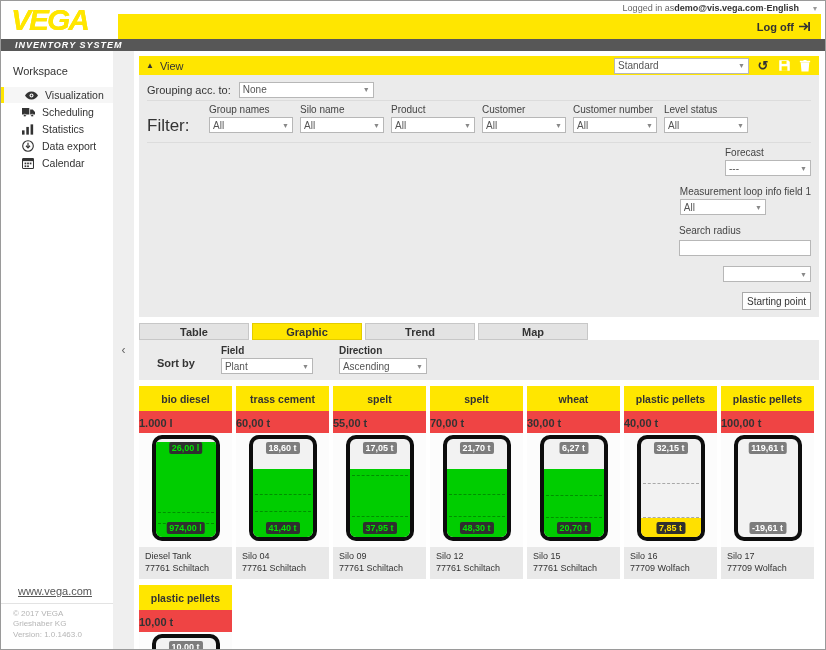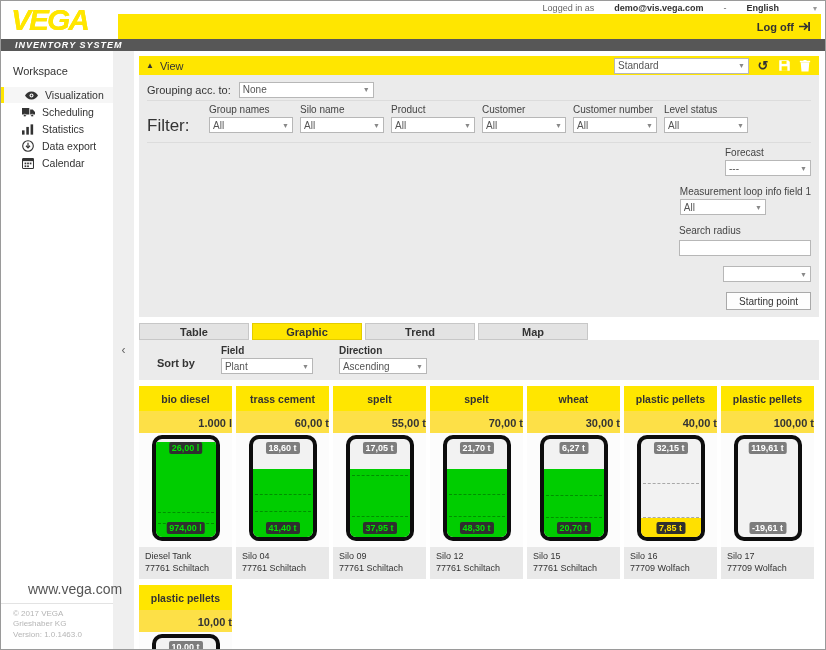--- a/index.html
+++ b/index.html
@@ -3,37 +3,37 @@
 <meta charset="utf-8">
 <style>
   * { margin:0; padding:0; box-sizing:border-box; }
   html,body { background:#fff; }
   body { font-family:"Liberation Sans", sans-serif; color:#333; }
   .page { position:relative; width:826px; height:650px; border:1px solid #9a9a9a; background:#fff; overflow:hidden; }
 
   
   .logo-box { position:absolute; top:0; left:0; width:115px; height:38px; background:#fff; display:flex; align-items:center; padding-left:10px; }
   .logo-text { font-size:30px; font-weight:bold; font-style:italic; color:#ffe600; letter-spacing:-2px; line-height:1; text-shadow:0 0 0 #ffe600; }
-  .login-row { position:absolute; top:1px; left:117px; right:8px; height:12px; display:flex; justify-content:flex-end; align-items:center; gap:20px; font-size:9px; color:#666; }
+  .login-row { position:absolute; top:1px; left:117px; right:8px; height:12px; display:flex; justify-content:flex-end; align-items:center; gap:0; font-size:9px; color:#666; }
   .login-row b { color:#333; }
   .lang-chevron { color:#999; font-size:8px; margin-left:14px; }
   .topbar { position:absolute; top:13px; left:117px; right:4px; height:25px; background:#ffe600; display:flex; align-items:center; justify-content:flex-end; padding-right:10px; gap:5px; }
   .logoff { font-size:11px; font-weight:bold; color:#333; cursor:pointer; display:flex; align-items:center; gap:4px; }
   .darkbar { position:absolute; top:38px; left:0; right:0; height:12px; background:#575757; display:flex; align-items:center; }
   .darkbar span { color:#fff; font-size:9px; font-weight:bold; font-style:italic; letter-spacing:1px; padding-left:14px; }
 
   
   .bodyrow { position:absolute; top:50px; left:0; right:0; bottom:0; display:flex; }
   .sidebar { width:112px; background:#fff; position:relative; padding-top:14px; }
   .side-title { font-size:11px; color:#333; padding-left:12px; margin-bottom:10px; }
   .side-item { height:16px; display:flex; align-items:center; gap:7px; padding-left:20px; font-size:10.5px; color:#333; cursor:pointer; margin-bottom:1px; }
   .side-item.active { border-left:3px solid #ffe600; background:#f6f6f6; }
   .side-icon { width:14px; display:flex; justify-content:center; }
   .side-bottom { position:absolute; bottom:8px; left:0; right:0; }
-  .side-site { font-size:14px; color:#555; padding:0 27px 6px; border-bottom:1px solid #e3e3e3; cursor:pointer; }
+  .side-site { font-size:11px; color:#555; padding:0 17px 6px; border-bottom:1px solid #e3e3e3; cursor:pointer;text-decoration:underline; }
   .side-copy { font-size:8px; color:#b5b5b5; padding:5px 12px 0; line-height:1.35; }
   .gutter { width:21px; background:#efefef; display:flex; align-items:center; justify-content:center; }
   .collapse-chev { color:#666; font-size:12px; cursor:pointer; }
   .main { flex:1; padding:5px 6px 0 5px; background:#fff; }
 
   
   .view-header { height:19px; background:#ffe600; display:flex; align-items:center; padding:0 7px; gap:6px; }
   .view-caret { font-size:8px; color:#333; }
   .view-title { font-size:11px; color:#333; }
   .view-right { margin-left:auto; display:flex; align-items:center; gap:7px; }
@@ -42,40 +42,40 @@
   .view-body { background:#ebebeb; padding:4px 8px 7px; }
   .vrow1 { display:flex; align-items:center; height:22px; border-bottom:1px solid #dcdcdc; gap:8px; }
   .vlabel { font-size:11px; color:#333; }
   .vrow2 { display:flex; padding:3px 0 6px; border-bottom:1px solid #dcdcdc; }
   .filter-word { width:62px; font-size:17px; padding-top:12px; }
   .fcol { width:89px; margin-right:2px; }
   .flabel { font-size:10px; color:#444; margin-bottom:2px; white-space:nowrap; }
   .vrow3 { display:flex; align-items:flex-end; padding-top:4px; gap:10px;flex-direction:column; }
   .v3col .flabel { margin-bottom:2px; }
   .text-input { width:132px; height:16px; background:#fff; border:1px solid #b7b7b7; }
-  .btn { height:18px; background:#fdfdfd; border:1px solid #a9a9a9; font-size:10px; padding:0 12px; color:#333; cursor:pointer; white-space:nowrap; }
+  .btn { height:18px; background:#fdfdfd; border:1px solid #a9a9a9; font-size:10px; padding:0 4px; color:#333; cursor:pointer; white-space:nowrap; }
 
   
   .select { height:16px; background:#fff; border:1px solid #b7b7b7; display:flex; align-items:center; font-size:10px; color:#555; padding:0 3px; cursor:pointer; }
   .select .sel-text { flex:1; overflow:hidden; white-space:nowrap; }
   .select .sel-arrow { color:#888; font-size:7px; }
 
   
   .tabsrow { display:flex; gap:3px; margin-top:6px; }
   .tab { width:110px; height:17px; line-height:16px; text-align:center; font-size:11px; font-weight:bold; color:#333; background:#e3e3e3; border:1px solid #c7c7c7; cursor:pointer; }
   .tab.active { background:#ffe600; border-color:#e3cc00; }
   .sortpanel { background:#ebebeb; height:40px; display:flex; align-items:flex-start; padding:5px 0 0 18px; gap:26px; }
   .sort-word { font-size:11px; font-weight:bold; padding-top:12px; }
   .sort-grp .flabel { font-weight:bold; color:#333; }
 
   
   .cards { display:flex; flex-wrap:wrap; column-gap:4px; row-gap:6px; margin-top:6px; }
   .card { width:93px; }
   .card-header { height:25px; background:#ffe600; display:flex; align-items:center; justify-content:center; font-size:10.5px; font-weight:bold; color:#333; cursor:pointer; }
-  .card-cap { height:22px; line-height:24px; text-align:right; font-size:11px; font-weight:bold; background:#fde047; }
+  .card-cap { height:22px; line-height:24px; text-align:left; font-size:11px; font-weight:bold; background:#ef4444; }
   .tank-wrap { height:114px; background:#fcfcfc; display:flex; justify-content:center; align-items:flex-start; padding-top:2px; }
   .tank { position:relative; width:68px; height:106px; border:4px solid #0d0d0d; border-radius:10px; background:#f2f2f2; overflow:hidden; }
   .fill { position:absolute; left:0; right:0; bottom:0; }
   .dash { position:absolute; left:2px; right:2px; border-top:1px dashed rgba(0,0,0,0.3); }
   .badge { position:absolute; left:50%; transform:translateX(-50%); font-size:9px; font-weight:bold; height:12px; line-height:12px; padding:0 3px; border-radius:2px; white-space:nowrap; }
   .badge.top { top:3px; }
   .badge.bottom { bottom:3px; }
   .b-gray { background:#7d7d7d; color:#fff; }
   .b-darkgreen { background:#2f2f2f; color:#00e400; }
   .b-darkyellow { background:#2f2f2f; color:#ffe000; }

